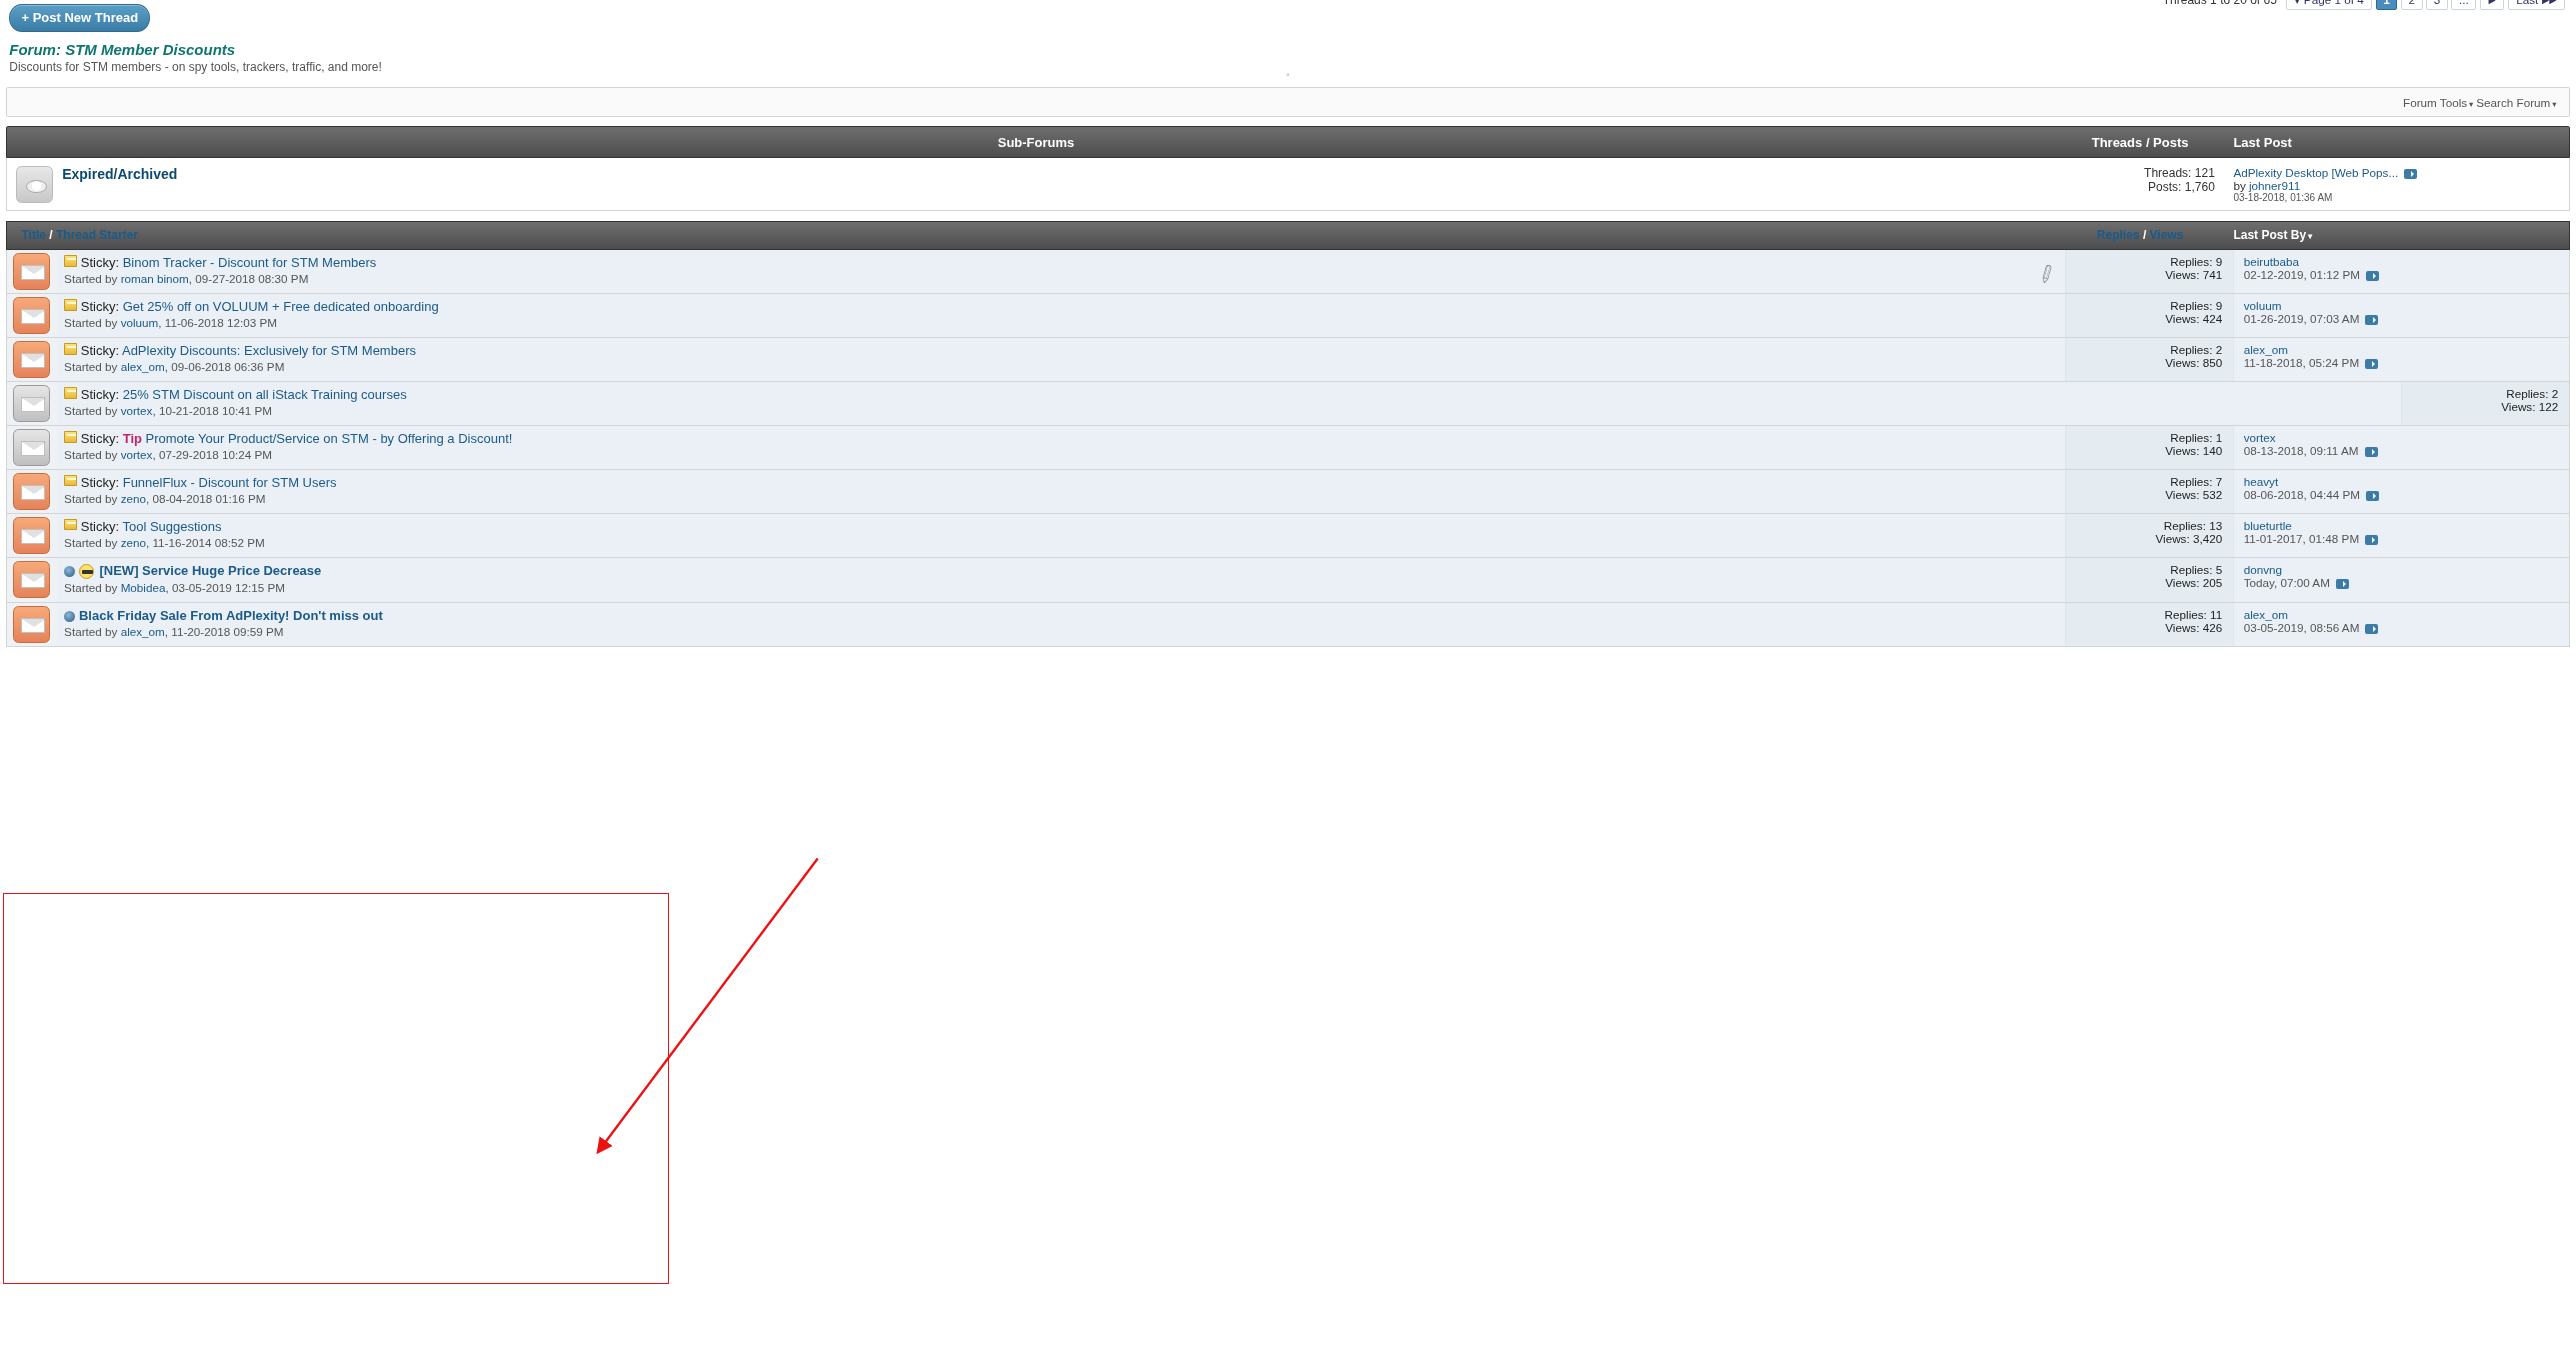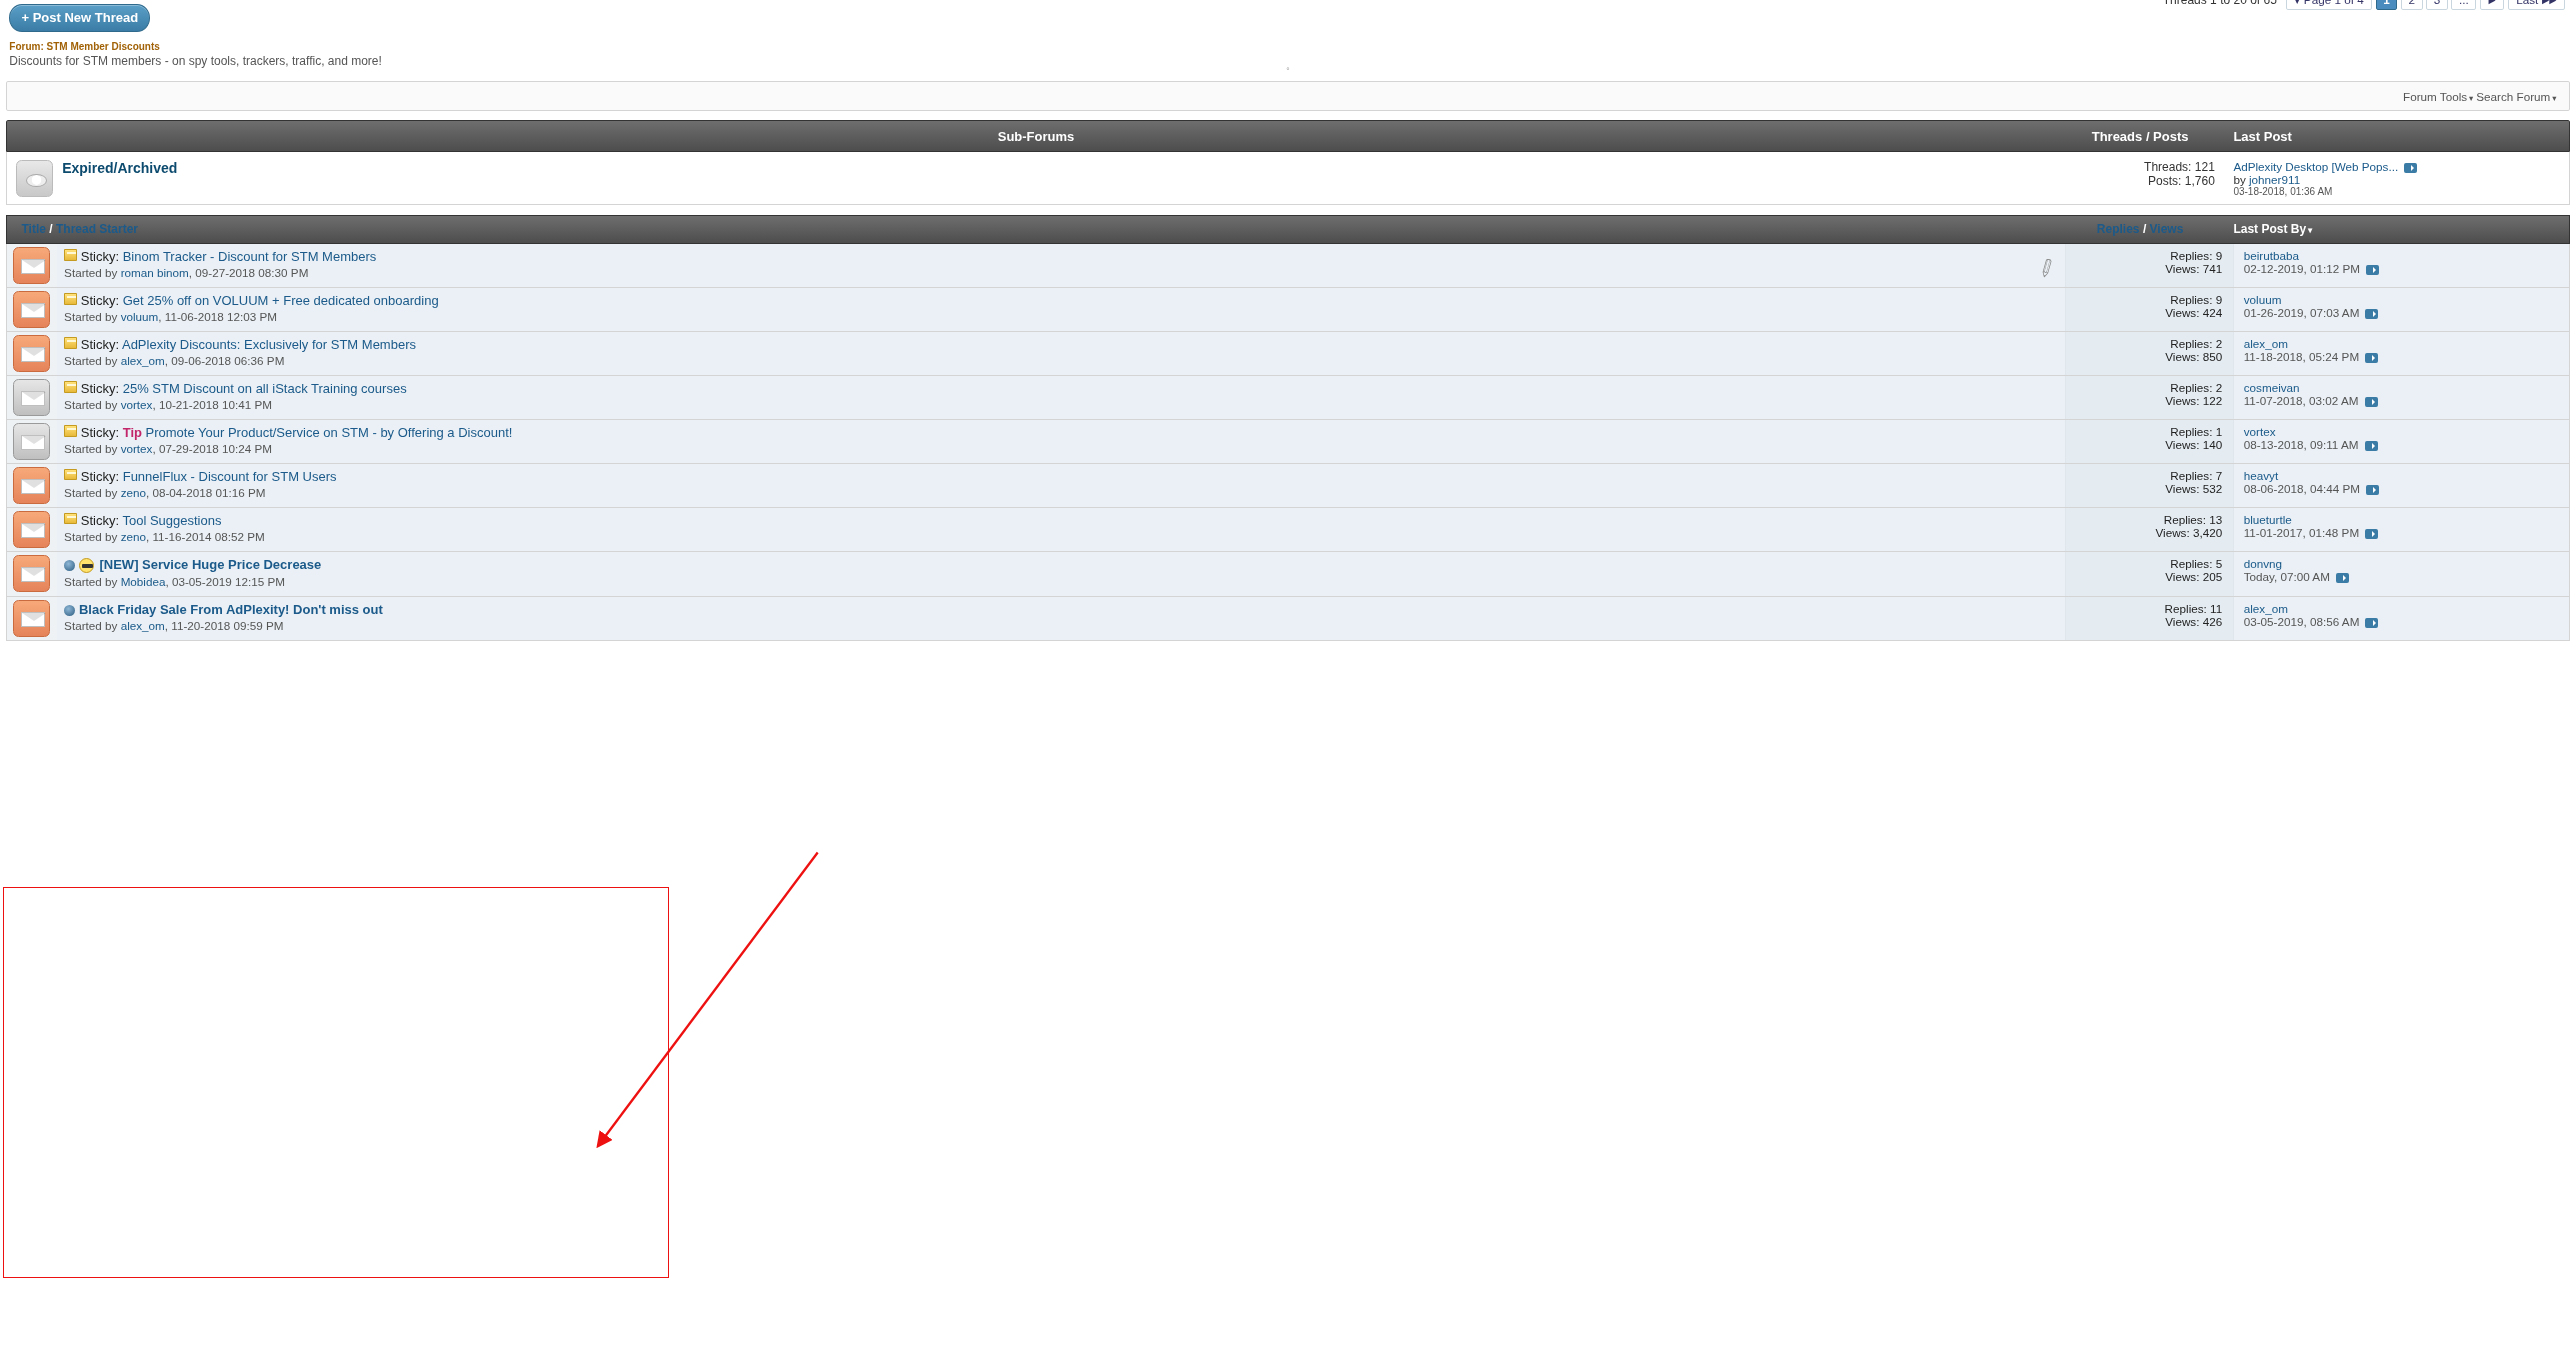--- a/index.html
+++ b/index.html
@@ -8,21 +8,21 @@
   .container { width: 100%; padding: 0 5.6px; }
 
   .post-btn {
     display: inline-block; background: linear-gradient(#5a9fc7, #3a7ca5);
     color: #fff; padding: 5.6px 11.2px; border-radius: 13px / 50%;
     font-size: 13px; margin: 3.7px 0 3.7px 3.7px; font-weight: bold;
     border: 0.9px solid #2f6a8d; box-shadow: inset 0 0.9px 0 rgba(255,255,255,.3);
   }
 
   .forum-header { margin: 5.6px 0 1.9px 3.7px; }
-  .forum-header h2 { font-size: 10px; font-weight: bold; color: #a16207; }
+  .forum-header h2 { font-size: 15px; font-weight: bold; color: #0f766e; font-style: italic; }
   .forum-desc { color: #555; font-size: 12px; margin-left: 3.7px; }
 
   .top-row { display: flex; align-items: flex-start; }
   .top-row .spacer { flex: 1; }
   .pager-wrap { text-align: right; margin-top: -11.2px; margin-right: 5.6px; }
   .thread-count { font-size: 12px; color: #333; display:inline-block; vertical-align: middle; margin-right: 5.6px; }
   .pager { display: inline-flex; gap: 3.7px; vertical-align: middle; }
   .page-btn {
     border: 0.9px solid #c9d6df; padding: 2.8px 7.5px; font-size: 11.7px;
     color: #336; background: #fff; border-radius: 1.9px; cursor: pointer;
@@ -312,24 +312,20 @@
           </div>
         </div>
         <div class="tmain">
           <div class="titleline"><span class="sticky-ic"></span><span class="sticky-label">Sticky: </span><a class="tlink">25% STM Discount on all iStack Training courses</a></div>
           <div class="started">Started by <a>vortex</a>, 10-21-2018 10:41 PM</div>
         </div>
         <div class="trv">
           <div>Replies: 2</div>
           <div>Views: 122</div>
         </div>
-        <div class="tlp">
-          <div><a class="user">cosmeivan</a></div>
-          <div class="date">11-07-2018, 03:02 AM <span class="go-icon"></span></div>
-        </div>
       </div>
       <div class="thread-row">
         <div class="ticon">
           <div class="env old">
             <div class="mail"></div>
           </div>
         </div>
         <div class="tmain">
           <div class="titleline"><span class="sticky-ic"></span><span class="sticky-label">Sticky: </span><span class="tip">Tip </span><a class="tlink">Promote Your Product/Service on STM - by Offering a Discount!</a></div>
           <div class="started">Started by <a>vortex</a>, 07-29-2018 10:24 PM</div>

